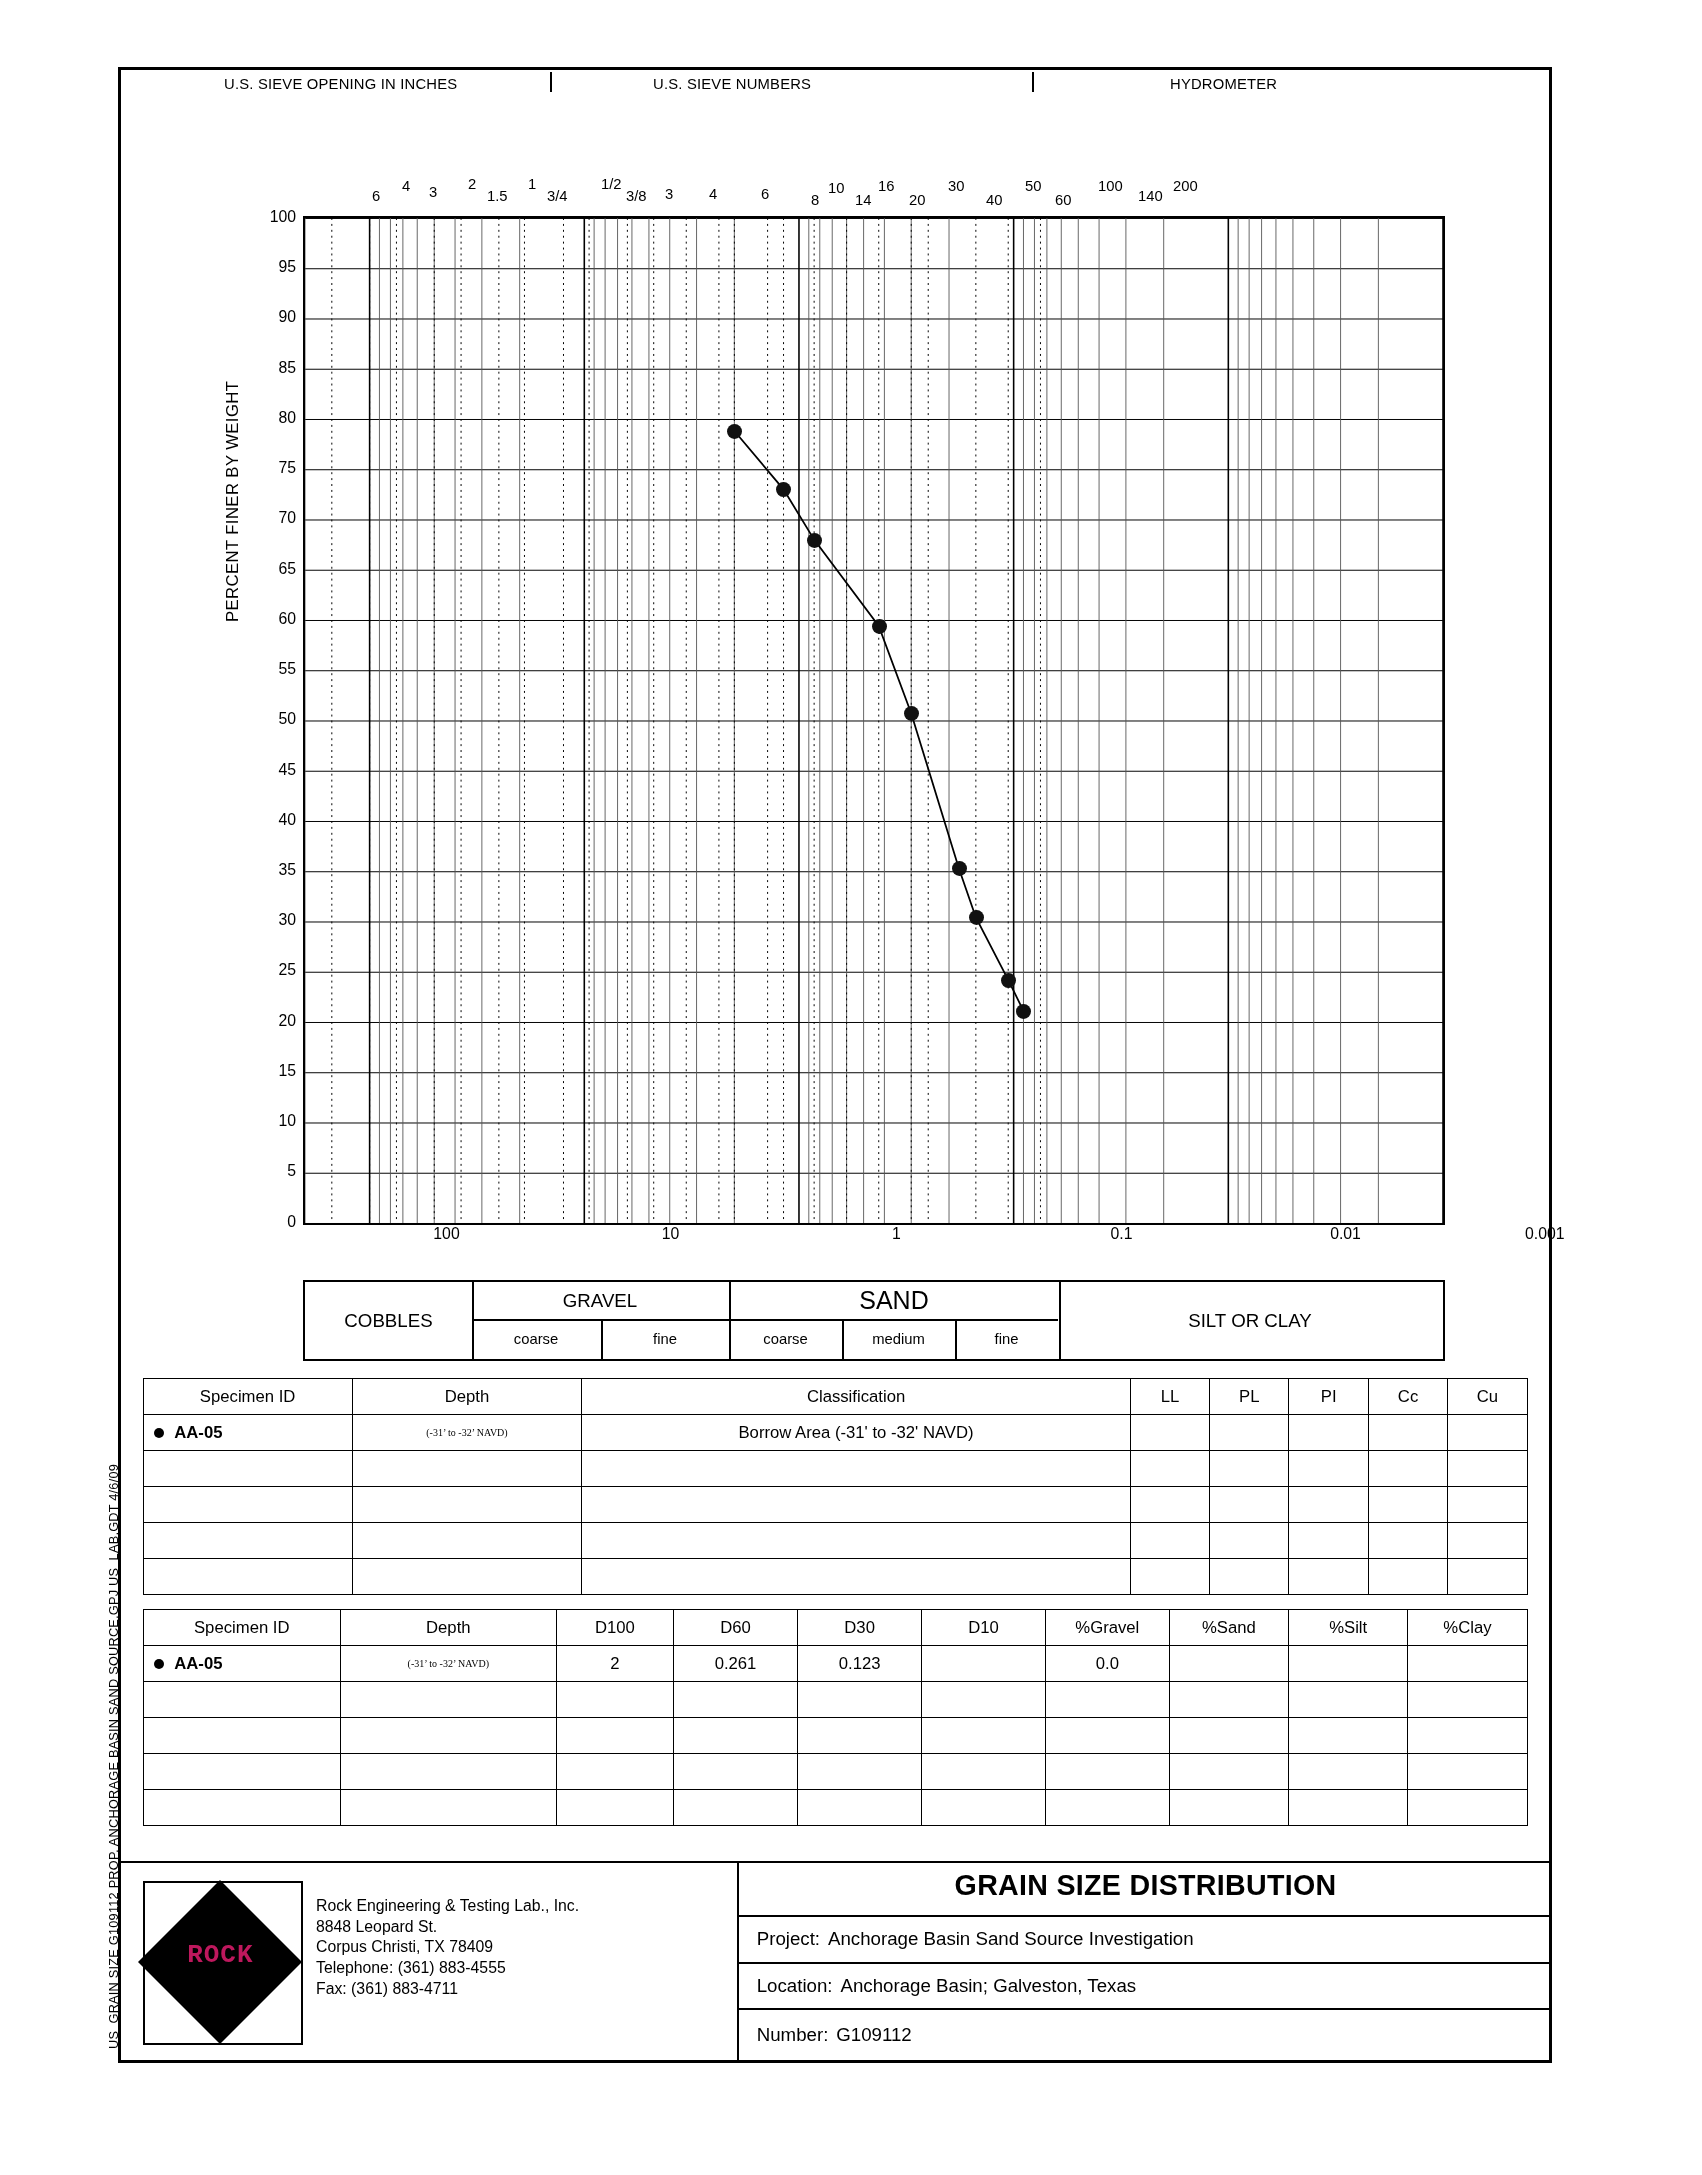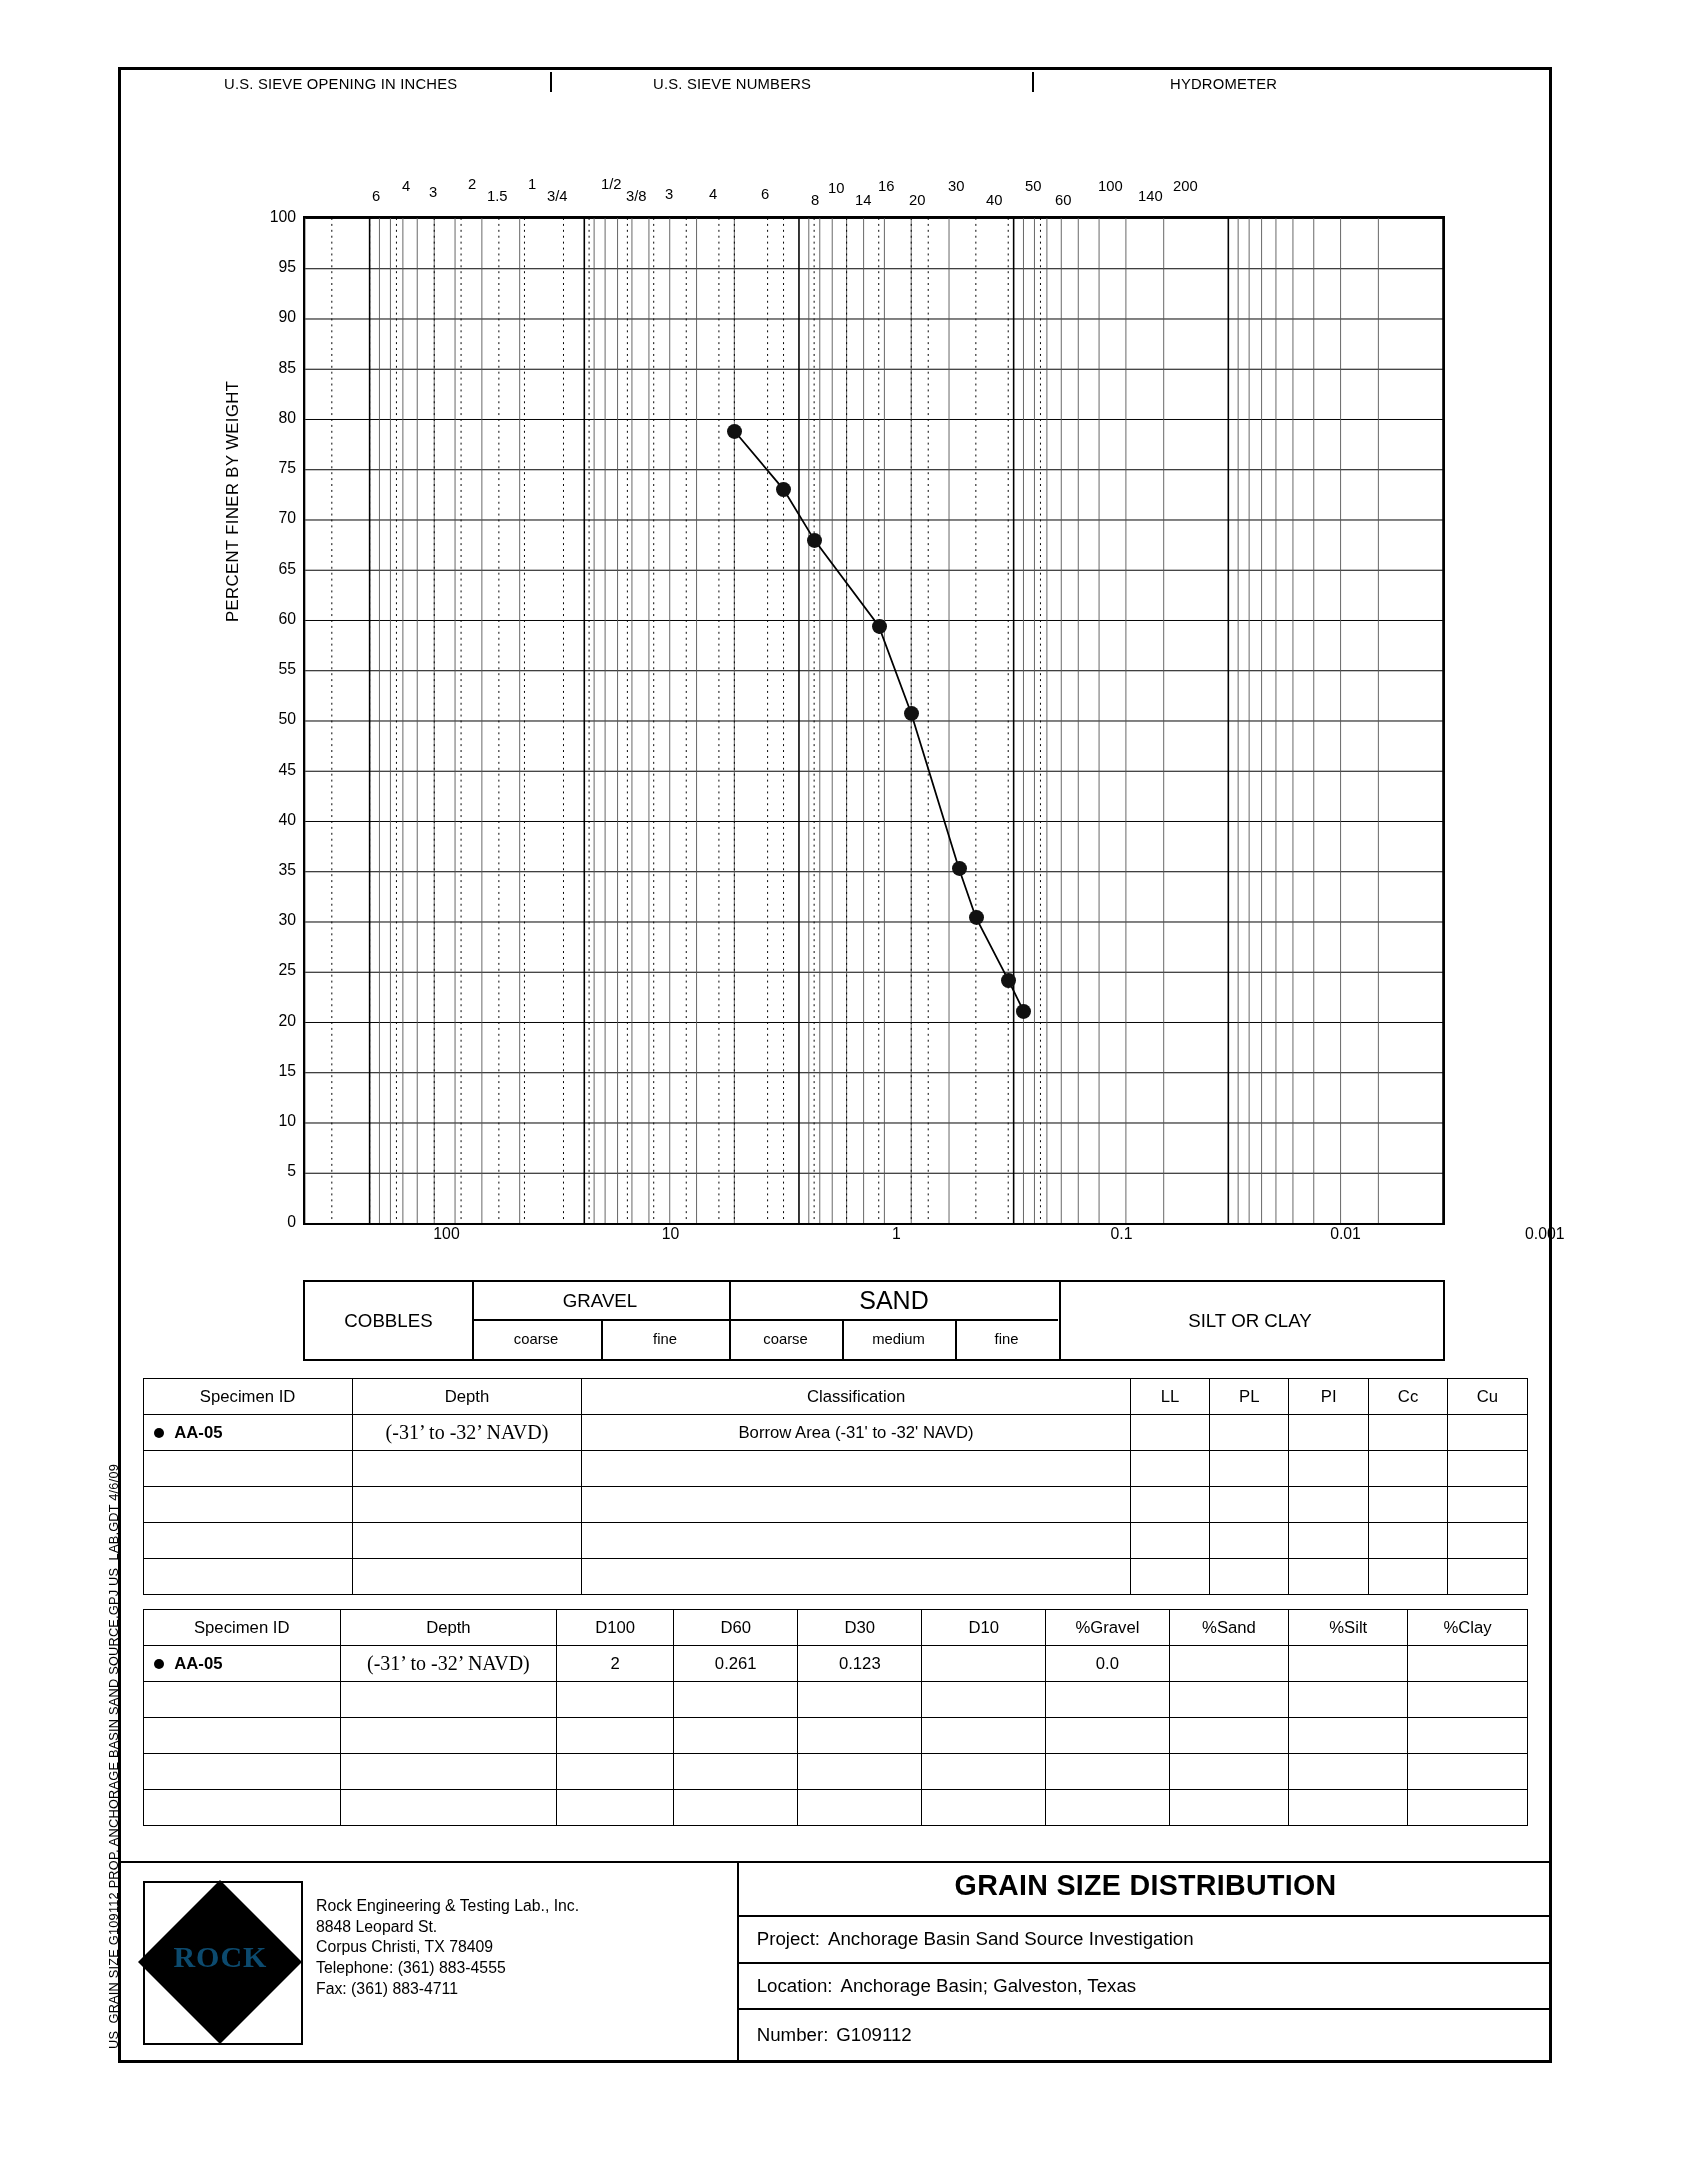--- a/index.html
+++ b/index.html
@@ -27,29 +27,29 @@
   
   .band { position:absolute; left:182px; top:1210px; width:1138px; height:77px; border:2px solid #000; }
   .band .cell { position:absolute; box-sizing:border-box; font-size:16.7px; display:flex; align-items:center; justify-content:center; }
   .band .vline { position:absolute; top:0; bottom:0; width:2px; background:#000; }
   .band .hline { position:absolute; height:2px; background:#000; }
 
   
   table.t { position:absolute; border-collapse:collapse; font-size:16.7px; }
   table.t td, table.t th { border:1.5px solid #000; height:33px; font-weight:normal; text-align:center; }
   .bold { font-weight:bold; }
-  .serif-d { font-family:"Liberation Serif", serif; font-size:20px; }
+  .serif-d { font-family:"Liberation Serif", serif; font-size:10px; }
 
   .bullet { display:inline-block; width:10.8px; height:10.8px; background:#000; border-radius:50%; vertical-align:middle; }
 
   
   .tb { position:absolute; left:0; bottom:0; width:1428px; height:197px; border-top:2.5px solid #000; }
   .tb-logo { position:absolute; left:21.7px; top:17.7px; width:156px; height:160px; border:2px solid #000; }
   .diamond { position:absolute; left:17.7px; top:21.7px; width:116px; height:116px; background:#000; transform:rotate(45deg); }
-  .rocktext { position:absolute; left:17.7px; top:57px; width:116px; text-align:center; color:#0c4a6e; font-weight:bold; font-size:30px; letter-spacing:1px; font-family:Liberation Serif, serif; }
+  .rocktext { position:absolute; left:17.7px; top:57px; width:116px; text-align:center; color:#be185d; font-weight:bold; font-size:26px; letter-spacing:1px; font-family:Liberation Mono, monospace; }
   .arrowL, .arrowR { position:absolute; top:65px; width:0; height:0; border-top:13.8px solid transparent; border-bottom:13.8px solid transparent; }
   .arrowL { left:2px; border-right:15.8px solid #000; }
   .arrowR { right:2px; border-left:15.8px solid #000; }
   .addr { position:absolute; left:195px; top:33px; font-size:15.8px; line-height:20.7px; }
   .tb-right { position:absolute; left:616px; top:0; width:813px; height:197px; border-left:2.5px solid #000; }
   .tb-title { position:absolute; left:0; top:5.9px; width:813px; text-align:center; font-size:28.6px; font-weight:bold; letter-spacing:0.3px; }
   .tb-row { position:absolute; left:0; width:813px; border-top:2px solid #000; height:46px; font-size:18.7px; display:flex; align-items:center; padding-left:17.7px; box-sizing:border-box; }
 
   
   .side-text { position:absolute; font-size:12.8px; white-space:nowrap; transform:rotate(-90deg); transform-origin:left top; letter-spacing:0.2px; }

